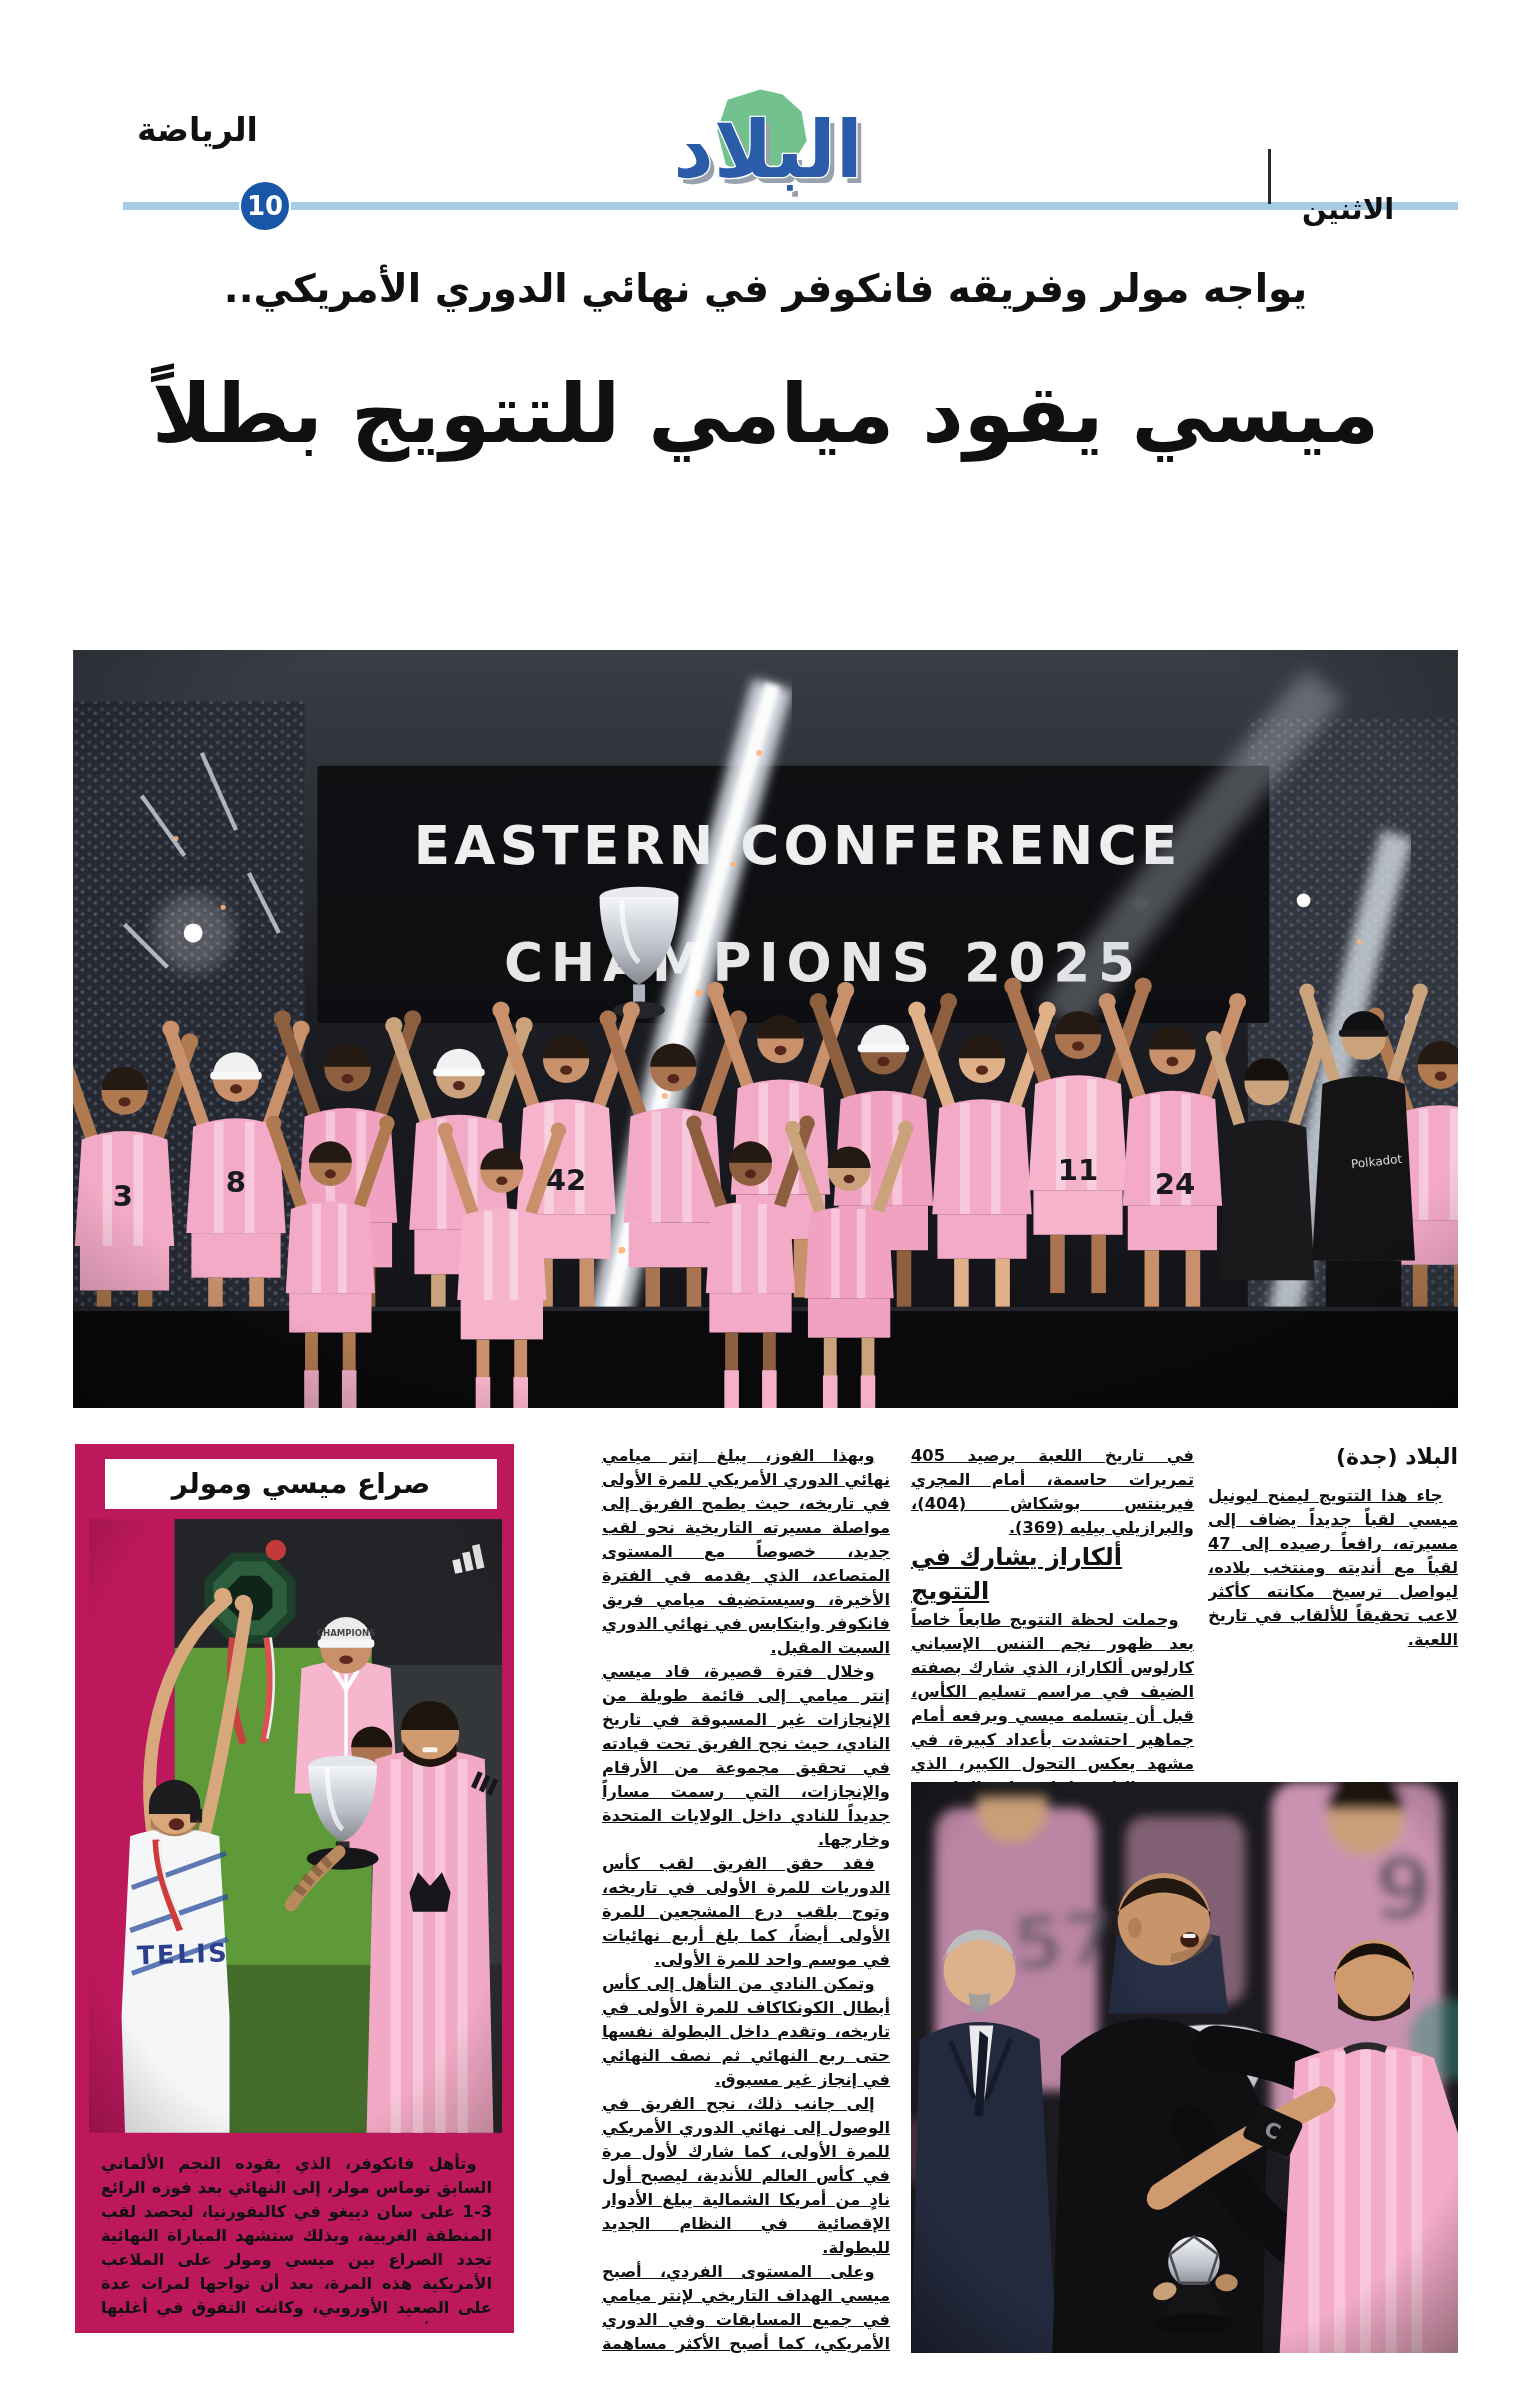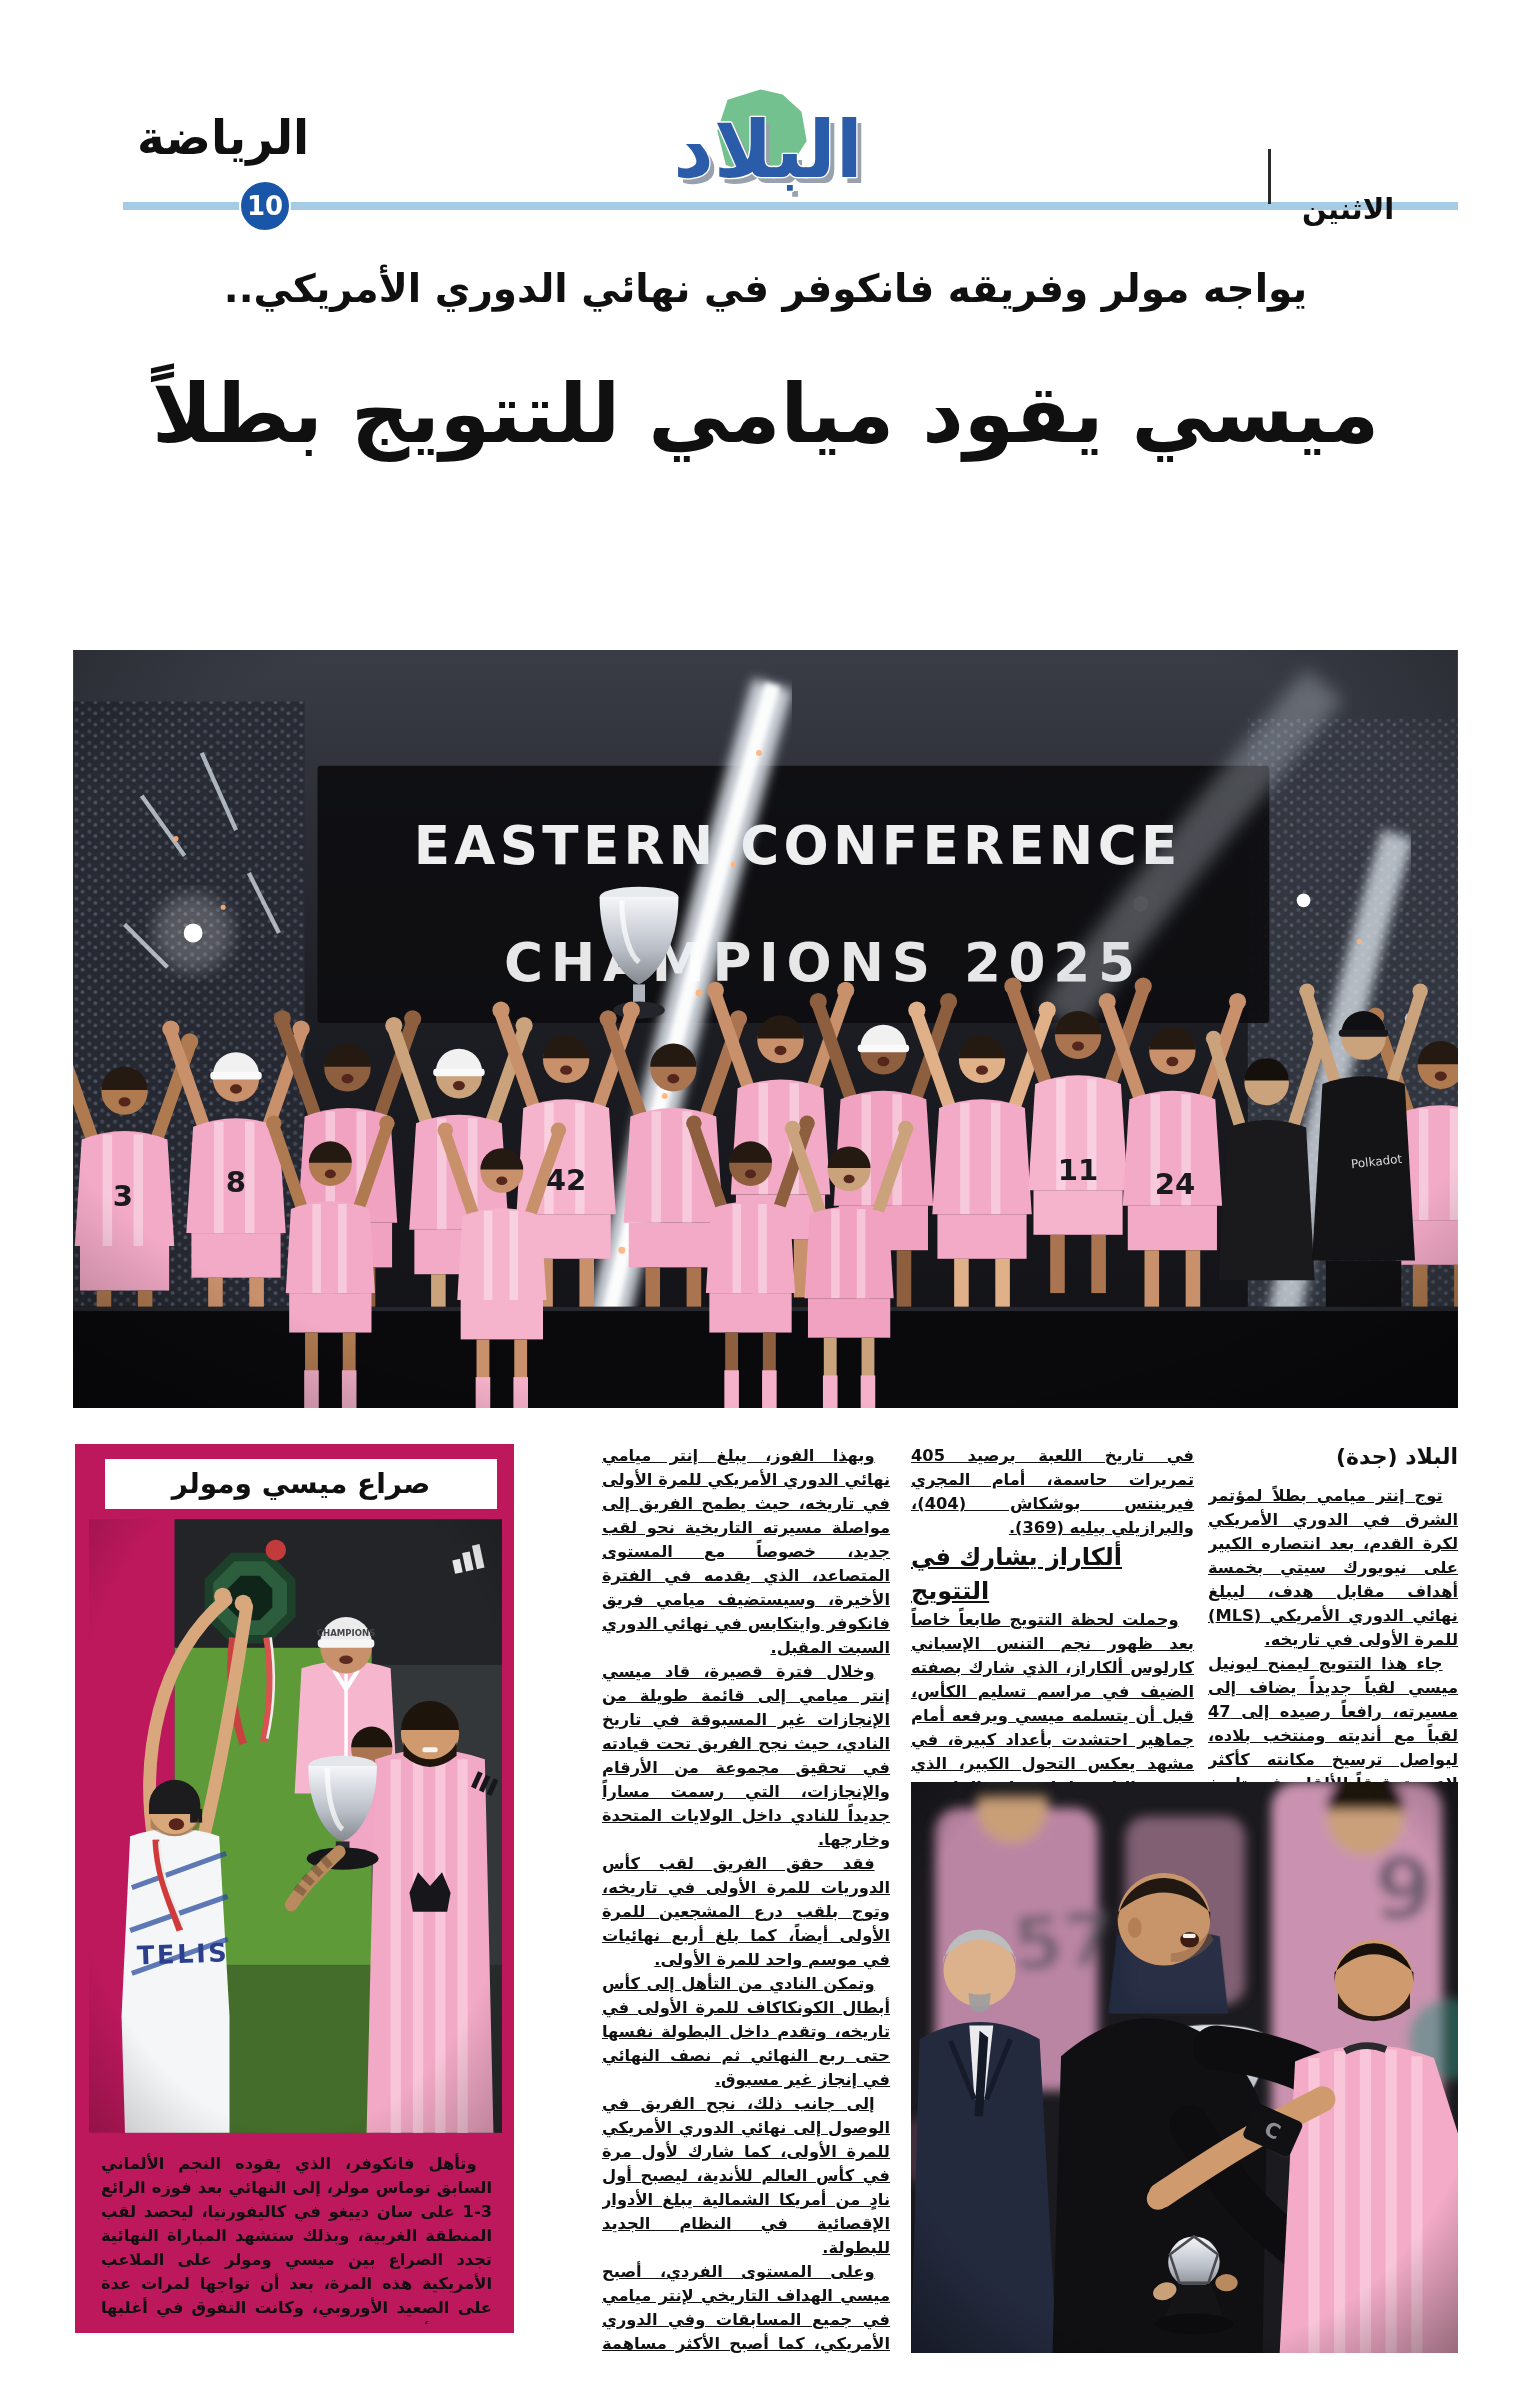--- a/index.html
+++ b/index.html
@@ -1,20 +1,20 @@
 <!DOCTYPE html>
 <html lang="ar" style="font-size:13.7px"><head>
 <meta charset="utf-8">
 <style>
   html,body{margin:0;padding:0;background:#fff;}
   .page{position:relative;width:1515px;height:2401px;background:#ffffff;overflow:hidden;
         font-family:"DejaVu Sans", sans-serif;color:#101010;}
   .abs{position:absolute;}
   
-  .section-title{left:137px;top:110px;font-size:47px;font-weight:bold;direction:rtl;}
+  .section-title{left:137px;top:110px;font-size:33px;font-weight:bold;direction:rtl;}
   .header-rule{left:123px;top:202px;width:1335px;height:7.7px;background:#a5cbe5;}
   .page-badge{left:239px;top:180px;width:48px;height:48px;border-radius:50%;background:#1a56a7;
               border:2.6px solid #fff;color:#fff;font-size:26px;font-weight:bold;
               display:flex;align-items:center;justify-content:center;}
   .day-label{left:1302px;top:160px;font-size:29px;font-weight:bold;direction:rtl;margin-top:32px;}
   .header-divider{left:1268px;top:149px;width:2.6px;height:55px;background:#2b2b2b;}
   .header-dates{left:918px;top:151px;width:343px;direction:rtl;text-align:right;
                 font-size:20px;line-height:26.6px;}
   
   .kicker{left:73px;top:266px;width:1385px;text-align:center;font-size:39px;font-weight:bold;direction:rtl;}
@@ -253,21 +253,20 @@
       <use href="#pS" transform="translate(790,600)" style="--skin:#8d5f3f"></use>
       <use href="#pS" transform="translate(905,606)" style="--skin:#caa27b;--jersey:#f0a2c0"></use>
     </g>
 
     <rect width="1615" height="884" fill="url(#vig)"></rect>
   </svg>
 
   <div class="abs byline">البلاد (جدة)</div>
 
   <div class="abs body-col col1">
-    <p>توج إنتر ميامي بطلاً لمؤتمر الشرق في الدوري الأمريكي لكرة القدم، بعد انتصاره الكبير على نيويورك سيتي بخمسة أهداف مقابل هدف، ليبلغ نهائي الدوري الأمريكي (MLS) للمرة الأولى في تاريخه.</p>
     <p>جاء هذا التتويج ليمنح ليونيل ميسي لقباً جديداً يضاف إلى مسيرته، رافعاً رصيده إلى 47 لقباً مع أنديته ومنتخب بلاده، ليواصل ترسيخ مكانته كأكثر لاعب تحقيقاً للألقاب في تاريخ اللعبة.</p>
 
   </div>
 
   <div class="abs body-col col2">
     <p class="cont">في تاريخ اللعبة برصيد 405 تمريرات حاسمة، أمام المجري فيرينتس بوشكاش (404)، والبرازيلي بيليه (369).</p>
     <p class="subhead">ألكاراز يشارك في التتويج</p>
     <p>وحملت لحظة التتويج طابعاً خاصاً بعد ظهور نجم التنس الإسباني كارلوس ألكاراز، الذي شارك بصفته الضيف في مراسم تسليم الكأس، قبل أن يتسلمه ميسي ويرفعه أمام جماهير احتشدت بأعداد كبيرة، في مشهد يعكس التحول الكبير، الذي يشهده النادي داخل وخارج الملعب.</p>
   </div>
 

